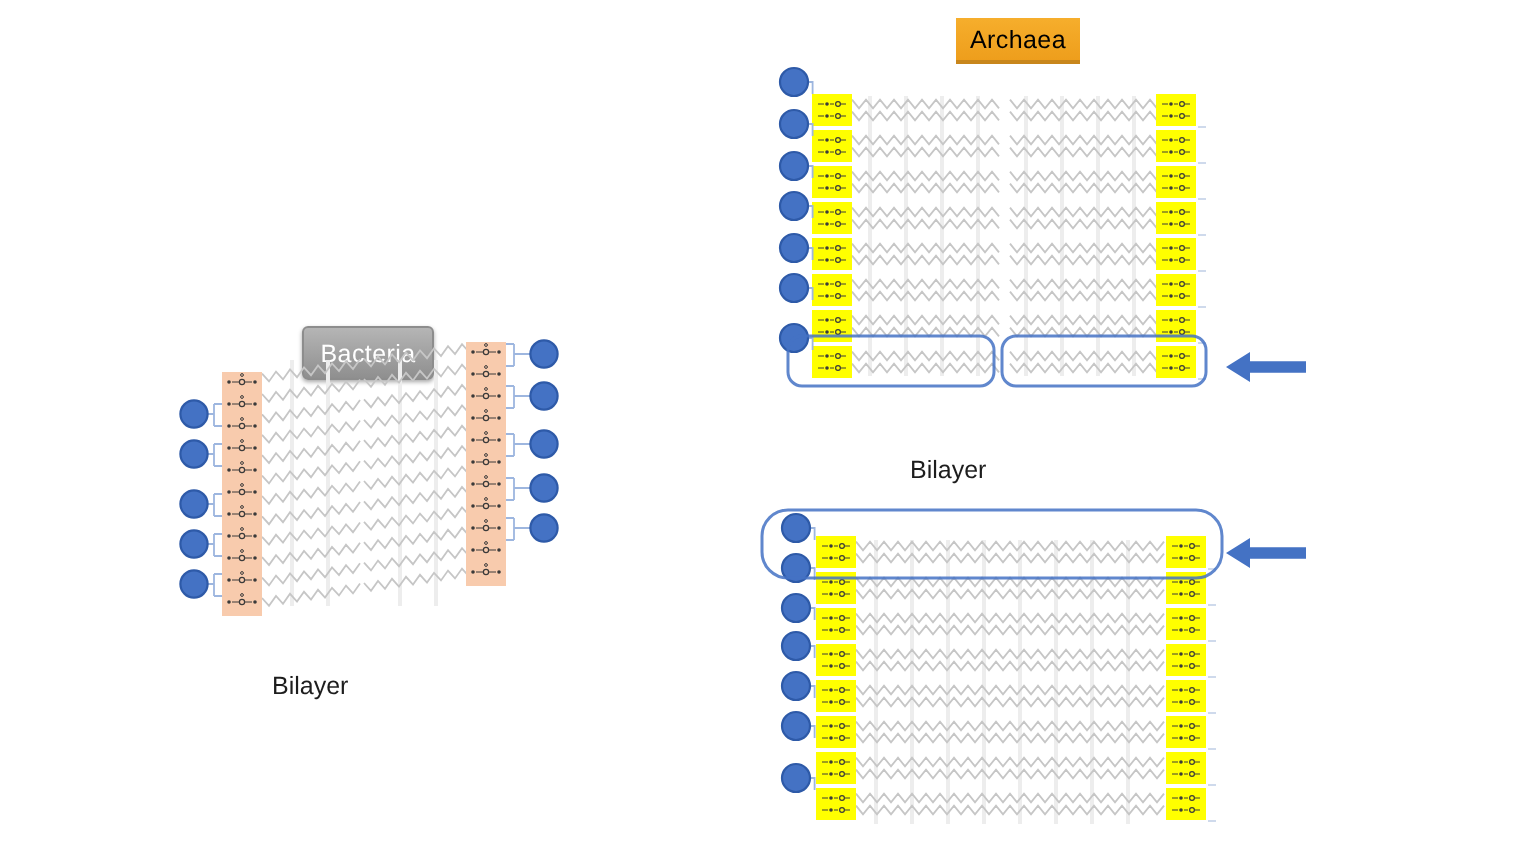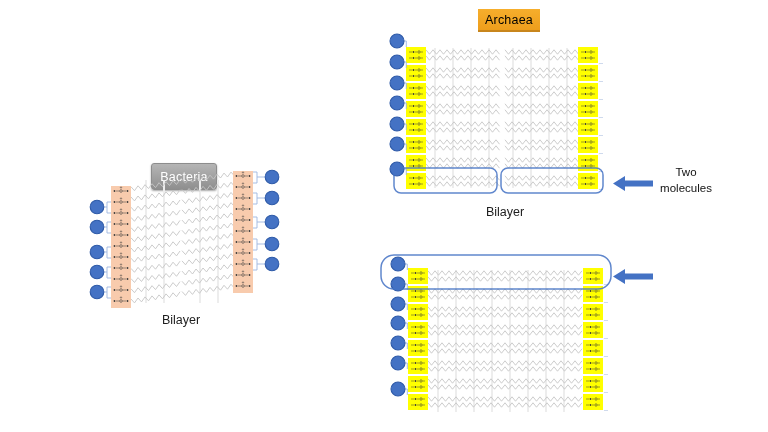--- a/index.html
+++ b/index.html
@@ -20,21 +20,21 @@
     border:1px solid #8d8d8d;
     margin-top:33px;
   }
   .archaea-label{
     left:478px;top:9px;width:62px;height:21px;
     background:linear-gradient(var(--archaea-label-bg-top),var(--archaea-label-bg-bottom));
     color:var(--archaea-label-text);
     border-bottom:2px solid var(--archaea-label-border);
   }
   .caption{
-    position:absolute;text-align:center;color:#1d1d1d;font-size:12.5px;
+    position:absolute;color:#1d1d1d;font-size:12.5px;margin-top:23px;
   }
   .archaea-caption{left:455px;top:205px;width:100px;line-height:15.5px;}
   .archaea-caption span{display:block;}
   .annotation{
     position:absolute;text-align:center;color:#111;font-size:11.5px;line-height:16px;
   }
   .fig{position:absolute;}
   .arrow{position:absolute;}
   .arrow polygon{fill:var(--arrow);}
 </style>
@@ -700,19 +700,18 @@
       <path d="M28.8,117 h2.5 v6" fill="none" stroke="var(--connector)" stroke-width="0.9"></path>
       <circle cx="22" cy="117" r="7" fill="var(--head-fill)" stroke="var(--head-stroke)" stroke-width="1.1"></circle>
       <path d="M28.8,143 h2.5 v6" fill="none" stroke="var(--connector)" stroke-width="0.9"></path>
       <circle cx="22" cy="143" r="7" fill="var(--head-fill)" stroke="var(--head-stroke)" stroke-width="1.1"></circle>
       <rect x="5" y="9" width="230" height="34" rx="13" fill="none" stroke="var(--outline)" stroke-width="1.5" opacity="0.85"></rect>
     </svg>
 
   <svg class="arrow" style="left:613px;top:176px" width="40" height="15" viewBox="0 0 40 15">
     <polygon points="0,7.5 12,0 12,4.6 40,4.6 40,10.4 12,10.4 12,15"></polygon>
   </svg>
-  <div class="annotation" style="left:660px;top:164px;width:52px">Two molecules</div>
 
   <svg class="arrow" style="left:613px;top:269px" width="40" height="15" viewBox="0 0 40 15">
     <polygon points="0,7.5 12,0 12,4.6 40,4.6 40,10.4 12,10.4 12,15"></polygon>
   </svg>
 
 </div>
 
 </body></html>

